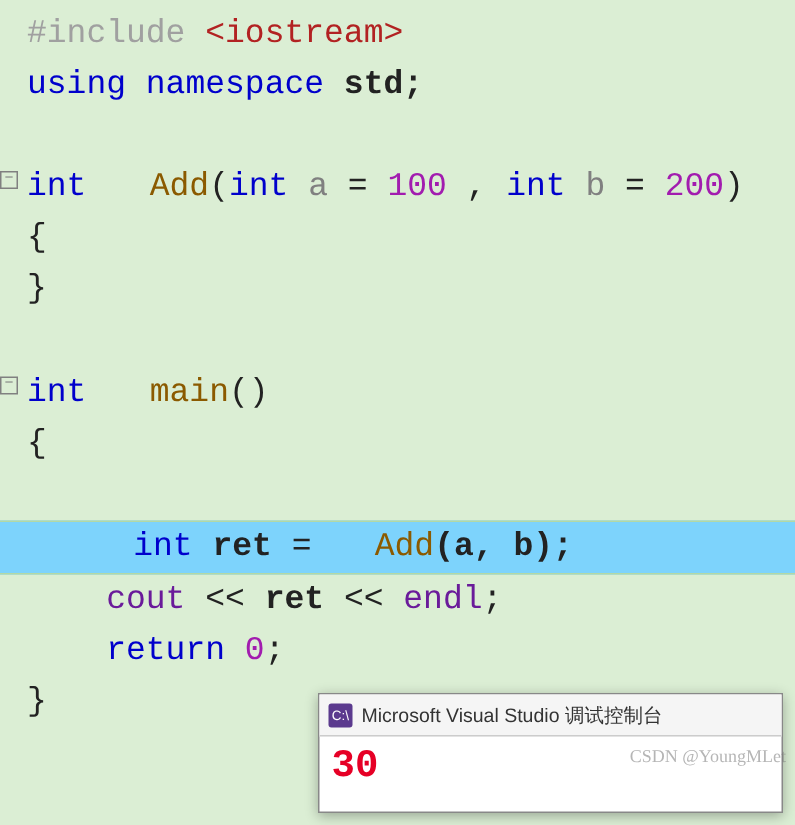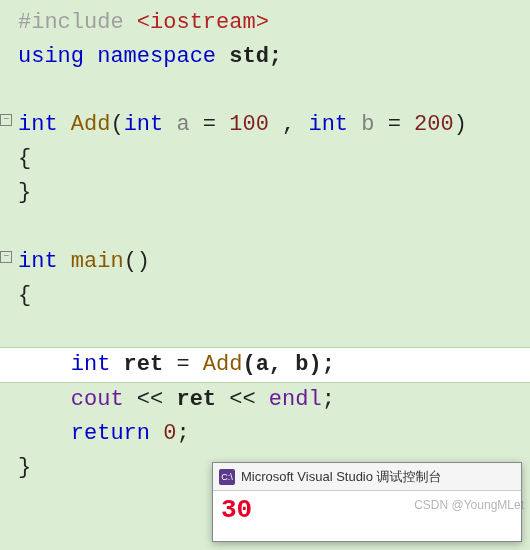--- a/index.html
+++ b/index.html
@@ -25,33 +25,33 @@
     width: 12px;
     height: 12px;
     border: 1px solid #808080;
     font-size: 10px;
     line-height: 10px;
     text-align: center;
     color: #808080;
     background: #dbeed4;
   }
   .highlight-line {
-    background: #ffffff;
+    background: #7dd3fc;
     border-top: 1px solid #b3d8a5;
     border-bottom: 1px solid #b3d8a5;
     margin-left: -18px;
-    padding-left: 18px;
+    padding-left: 36px;
   }
   .preproc   { color: #a0a0a0; }
   .include-path { color: #b22222; }
   .keyword   { color: #0000cc; }
   .type      { color: #0000cc; }
-  .func      { color: #8b5a00; }
+  .func      { color: #8b5a00; margin-left: 29px; }
   .param     { color: #808080; }
-  .number    { color: #7f1d1d; }
+  .number    { color: #a21caf; }
   .punct     { color: #222; }
   .ident     { color: #222; font-weight: bold; }
   .stream    { color: #6a1b9a; }
   
   .console-window {
     position: absolute;
     left: 212px;
     top: 462px;
     width: 310px;
     background: #fff;
@@ -87,21 +87,21 @@
     font-size: 26px;
     color: #e60026;
     font-weight: bold;
   }
   .watermark {
     position: absolute;
     right: 6px;
     bottom: 38px;
     font-size: 12px;
     color: rgba(120,120,120,0.55);
-    font-family: Liberation Sans, sans-serif;
+    font-family: Liberation Serif, serif;
   }
 </style>
 </head>
 <body>
 
 <div class="editor">
   <div class="line"><span class="preproc">#include</span> <span class="include-path">&lt;iostream&gt;</span></div>
   <div class="line"><span class="keyword">using namespace</span><span class="ident"> std;</span></div>
   <div class="line"> </div>
   <div class="line"><span class="fold-marker">−</span><span class="type">int</span> <span class="func">Add</span><span class="punct">(</span><span class="type">int</span><span class="param"> a </span><span class="punct">= </span><span class="number">100</span><span class="punct"> , </span><span class="type">int</span><span class="param"> b </span><span class="punct">= </span><span class="number">200</span><span class="punct">)</span></div>

